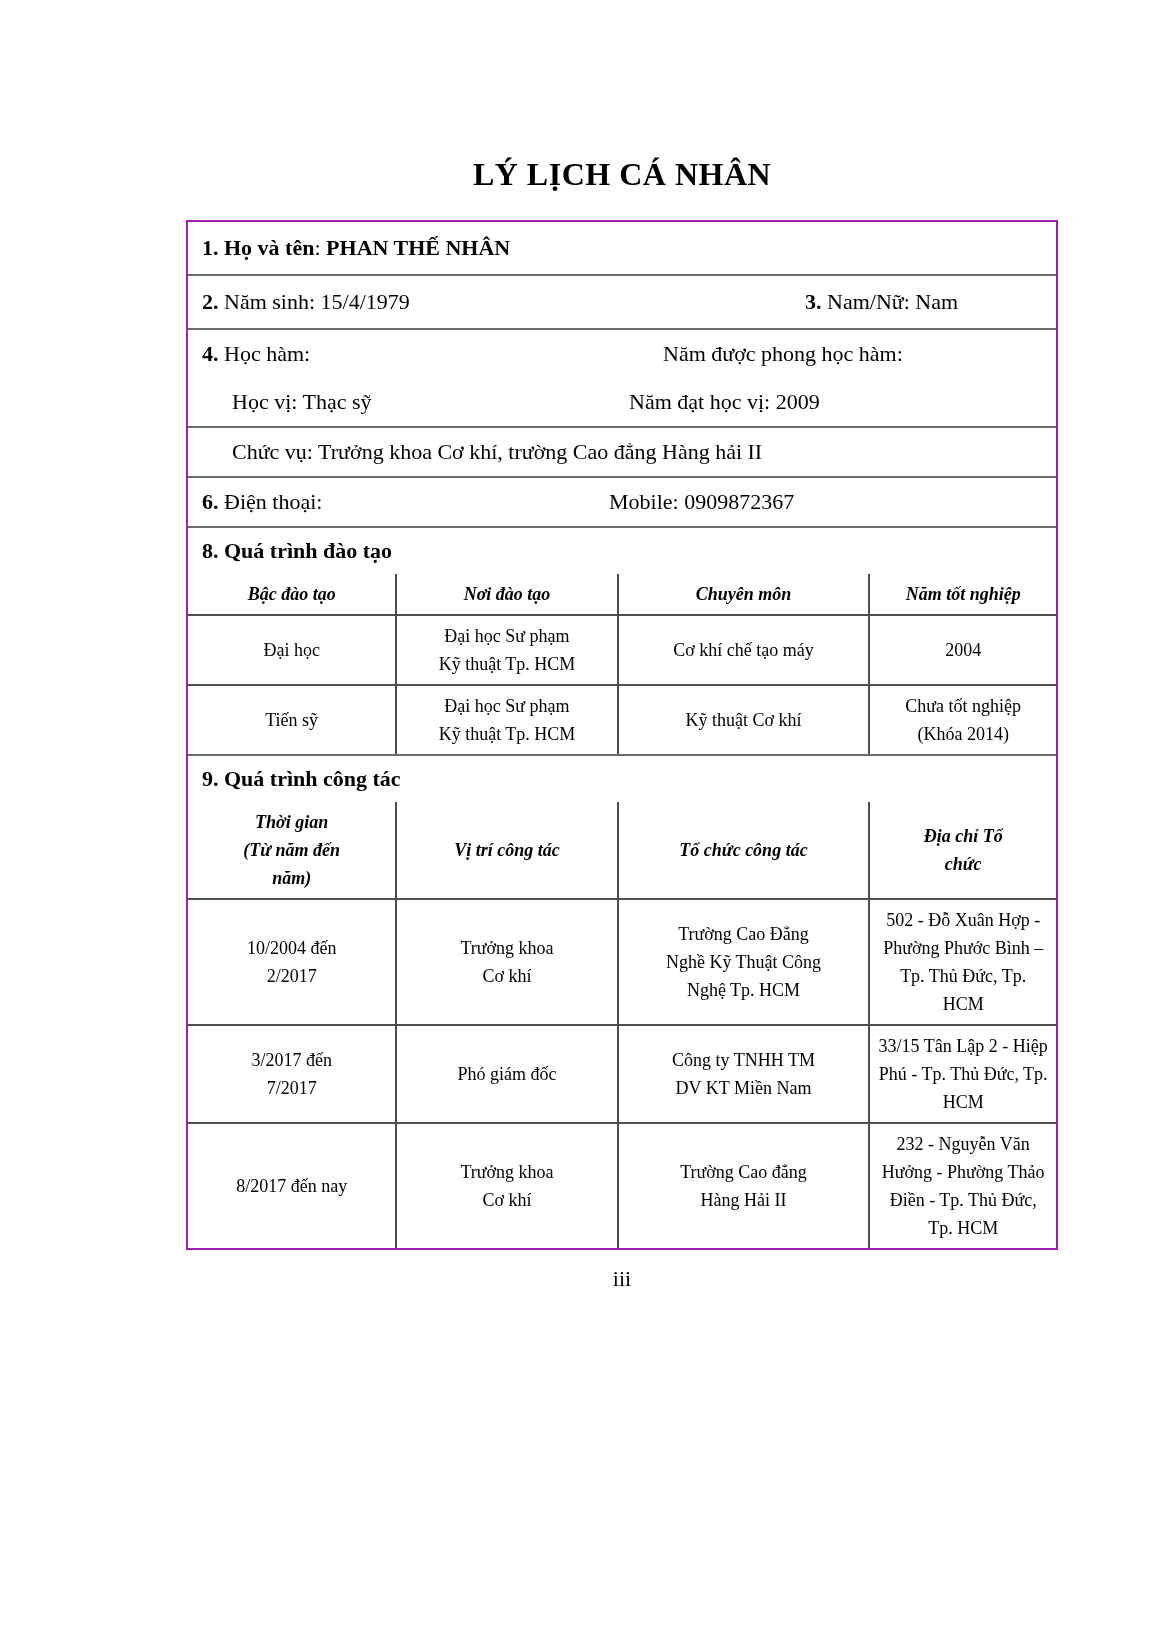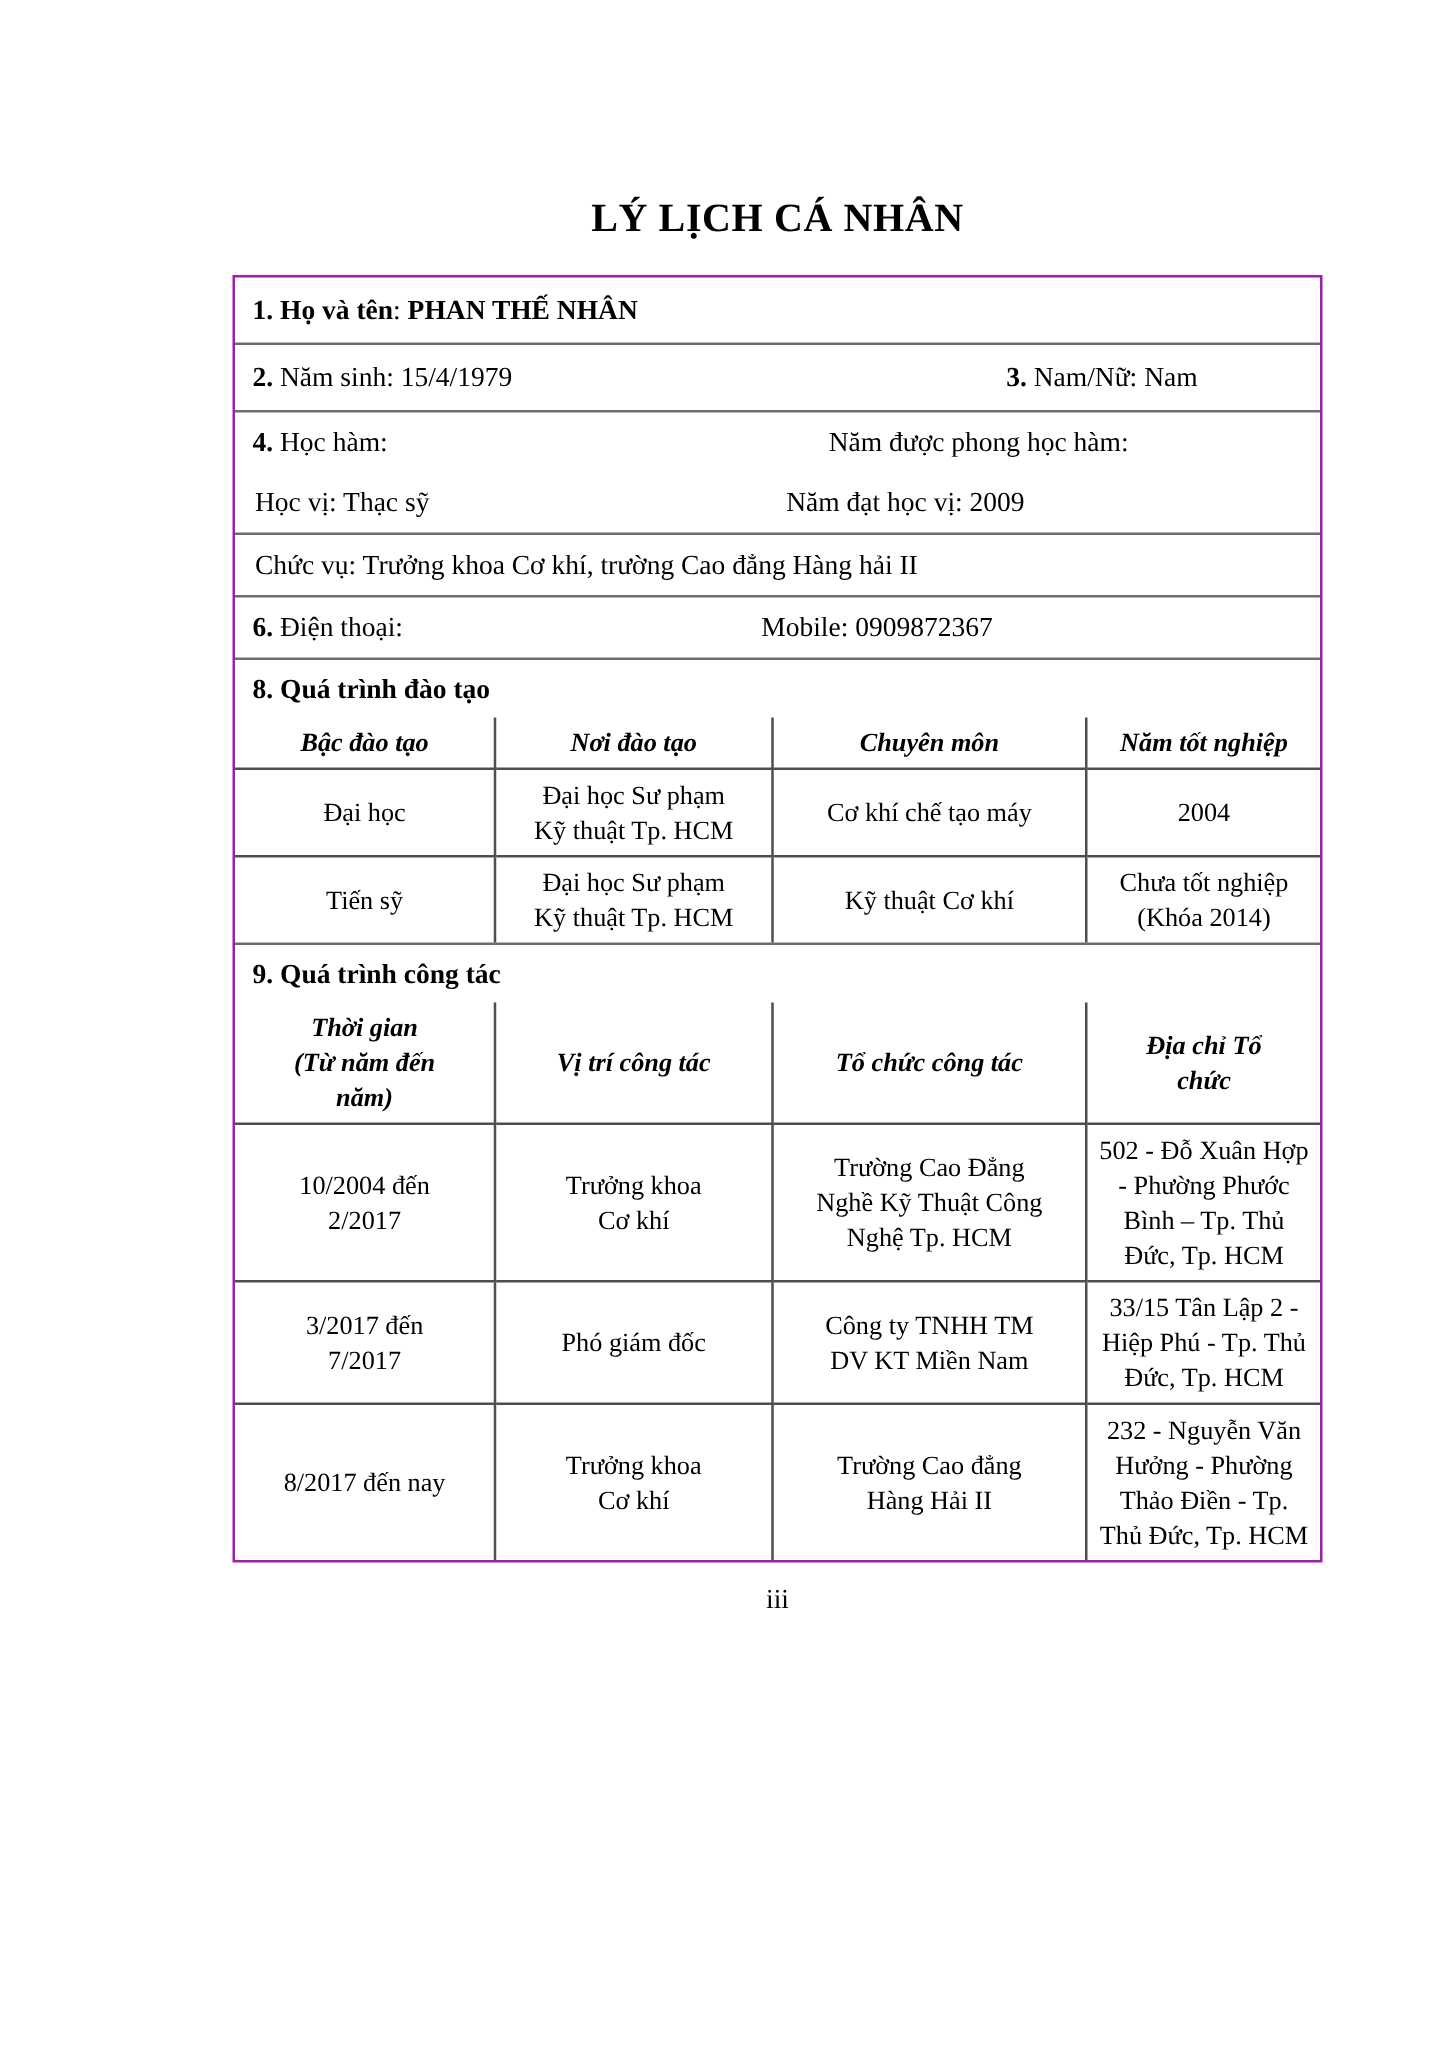--- a/index.html
+++ b/index.html
@@ -11,29 +11,29 @@
   .content{position:absolute;left:186px;top:0;width:872px;}
   .doc-title{
     margin:156px 0 0 0;text-align:center;
     font-size:32px;font-weight:bold;letter-spacing:.5px;
   }
   .cv{margin-top:27px;border:2px solid #a21caf;font-size:22px;line-height:28px;}
   .row{border-top:2px solid #6c6c6c;}
   .row:first-child{border-top:none;}
   .line{position:relative;padding:10px 14px;}
   .line.slim{padding:12px 14px;}
-  .indent{padding-left:16px;}
+  .indent{padding-left:44px;}
   .num{font-weight:bold;}
   b.part{font-weight:bold;}
   .tab{position:absolute;top:10px;white-space:nowrap;}
   .tab.t627{left:617px;}
   .tab.t475{left:475px;}
   .tab.t421{left:421px;}
   .section{padding:9px 14px;font-weight:bold;}
-  table.grid{width:100%;border-collapse:collapse;table-layout:fixed;font-size:21px;}
+  table.grid{width:100%;border-collapse:collapse;table-layout:fixed;font-size:18px;}
   table.grid td,table.grid th{
     border:2px solid #4e4e4e;vertical-align:middle;text-align:center;
     padding:6px 8px;line-height:28px;font-weight:normal;overflow:hidden;
   }
   table.grid th{font-weight:bold;font-style:italic;}
   table.grid tr td:first-child,table.grid tr th:first-child{border-left:none;}
   table.grid tr td:last-child,table.grid tr th:last-child{border-right:none;}
   table.grid tr:last-child td{border-bottom:none;}
   table.grid tr:first-child th{border-top:none;}
   col.c1{width:24%;}col.c2{width:25.5%;}col.c3{width:29%;}col.c4{width:21.5%;}

